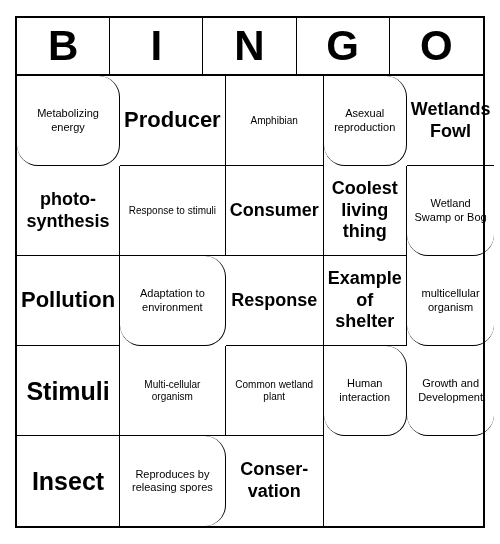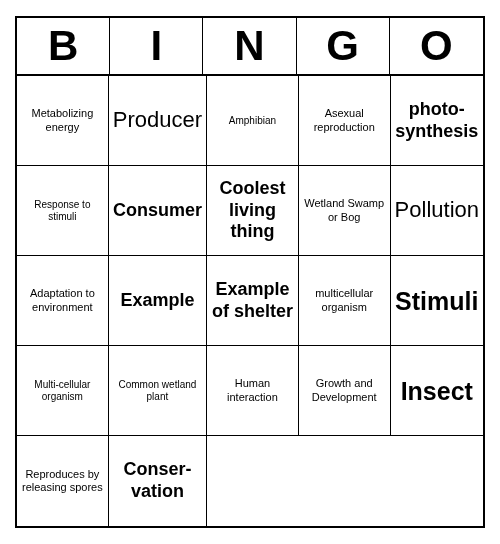--- a/index.html
+++ b/index.html
@@ -68,56 +68,58 @@
       border-bottom: none;
     }
 
     .bingo-cell.large-text {
       font-size: 18px;
       font-weight: bold;
     }
 
     .bingo-cell.xlarge-text {
       font-size: 22px;
-      font-weight: normal;
+      font-weight: bold;
     }
 
     .bingo-cell.xxlarge-text {
       font-size: 25px;
       font-weight: bold;
     }
 
     .bingo-cell.small-text {
       font-size: 11px;
+      border-radius: 21px;
     }
   </style>
 </head>
 <body>
 
 <div class="bingo-card">
   <div class="bingo-header">
   <div class="bingo-header-cell">B</div>
       <div class="bingo-header-cell">I</div>
       <div class="bingo-header-cell">N</div>
       <div class="bingo-header-cell">G</div>
       <div class="bingo-header-cell">O</div>
     </div>
   <div class="bingo-grid">
   <div class="bingo-cell small-text">Metabolizing energy</div>
       <div class="bingo-cell xlarge-text">Producer</div>
       <div class="bingo-cell">Amphibian</div>
       <div class="bingo-cell small-text">Asexual reproduction</div>
+      <div class="bingo-cell large-text">Wetlands Fowl</div>
       <div class="bingo-cell large-text">photo-synthesis</div>
       <div class="bingo-cell">Response to stimuli</div>
       <div class="bingo-cell large-text">Consumer</div>
       <div class="bingo-cell large-text">Coolest living thing</div>
       <div class="bingo-cell small-text">Wetland Swamp or Bog</div>
       <div class="bingo-cell xlarge-text">Pollution</div>
       <div class="bingo-cell small-text">Adaptation to environment</div>
-      <div class="bingo-cell large-text">Example</div>
+      <div class="bingo-cell large-text">Response</div>
       <div class="bingo-cell large-text">Example of shelter</div>
       <div class="bingo-cell small-text">multicellular organism</div>
       <div class="bingo-cell xxlarge-text">Stimuli</div>
       <div class="bingo-cell">Multi-cellular organism</div>
       <div class="bingo-cell">Common wetland plant</div>
       <div class="bingo-cell small-text">Human interaction</div>
       <div class="bingo-cell small-text">Growth and Development</div>
       <div class="bingo-cell xxlarge-text">Insect</div>
       <div class="bingo-cell small-text">Reproduces by releasing spores</div>
       <div class="bingo-cell large-text">Conser-vation</div>

